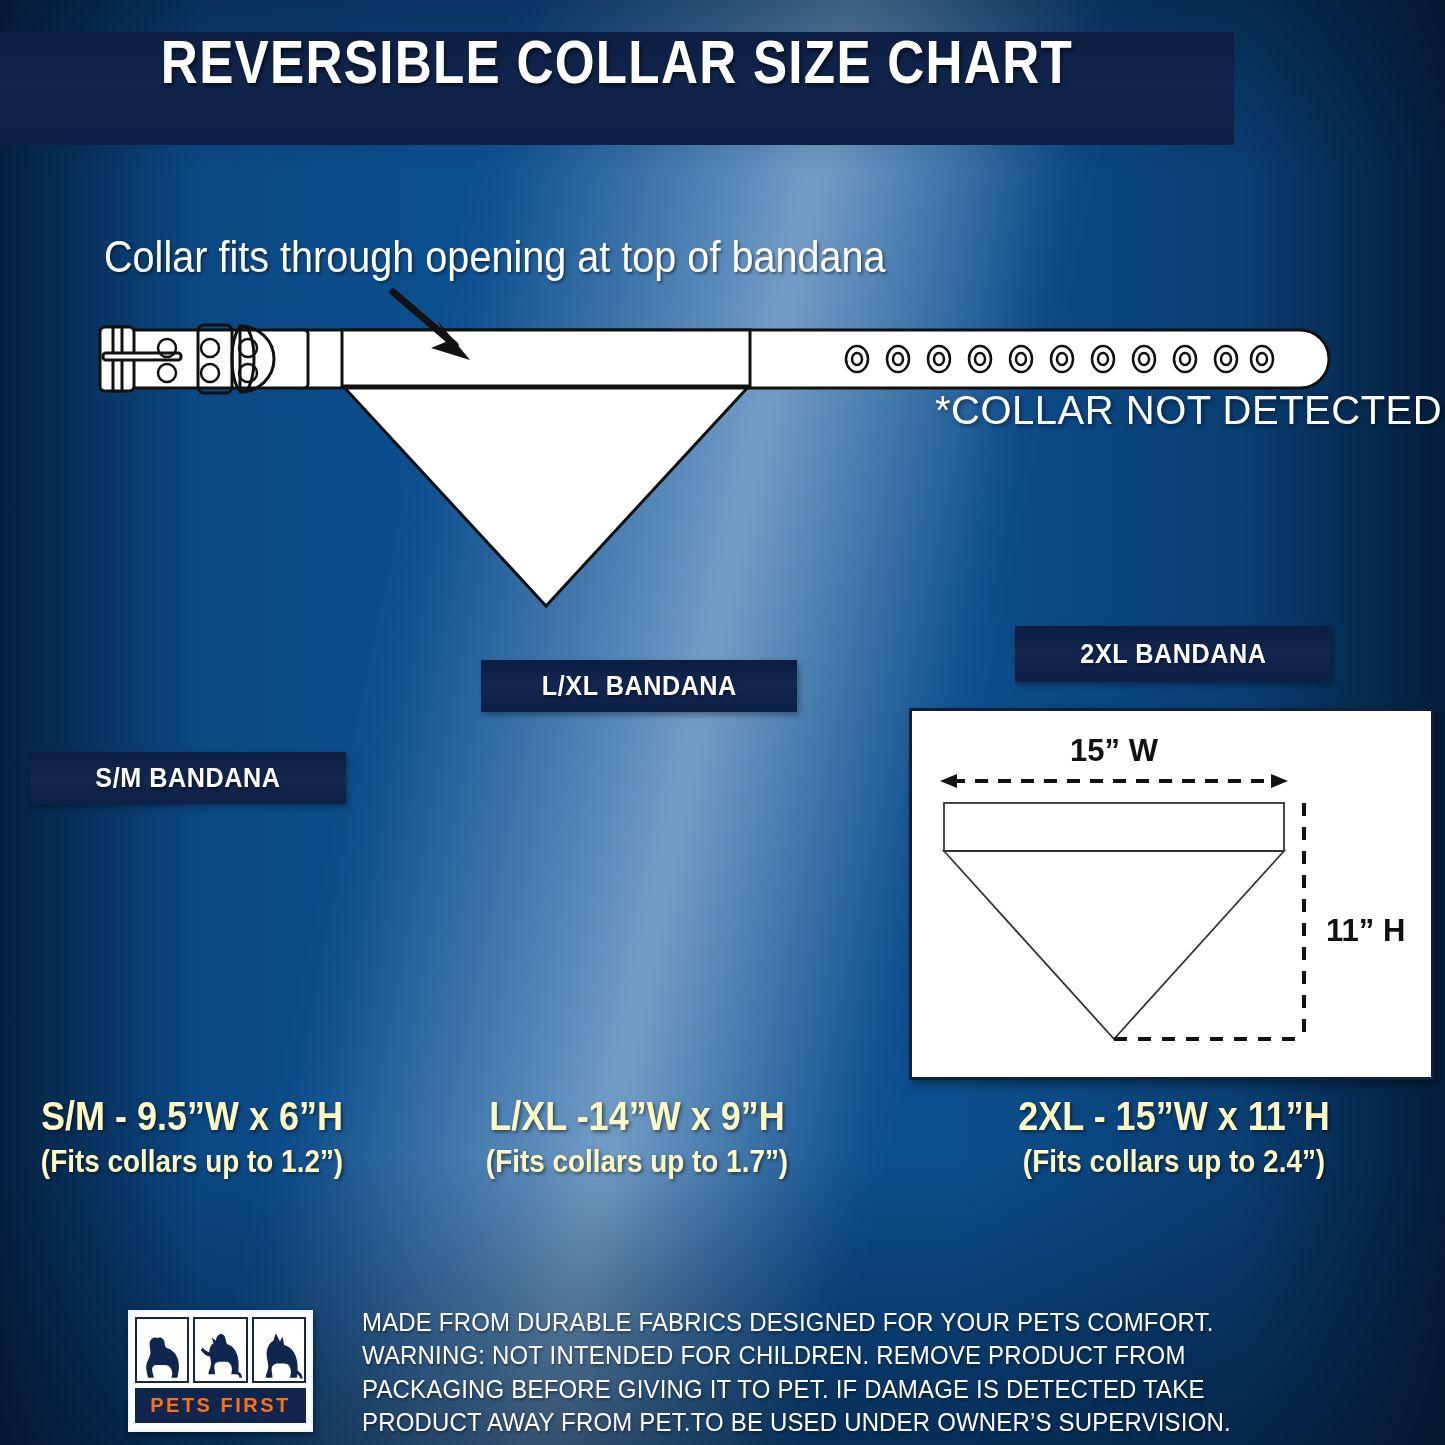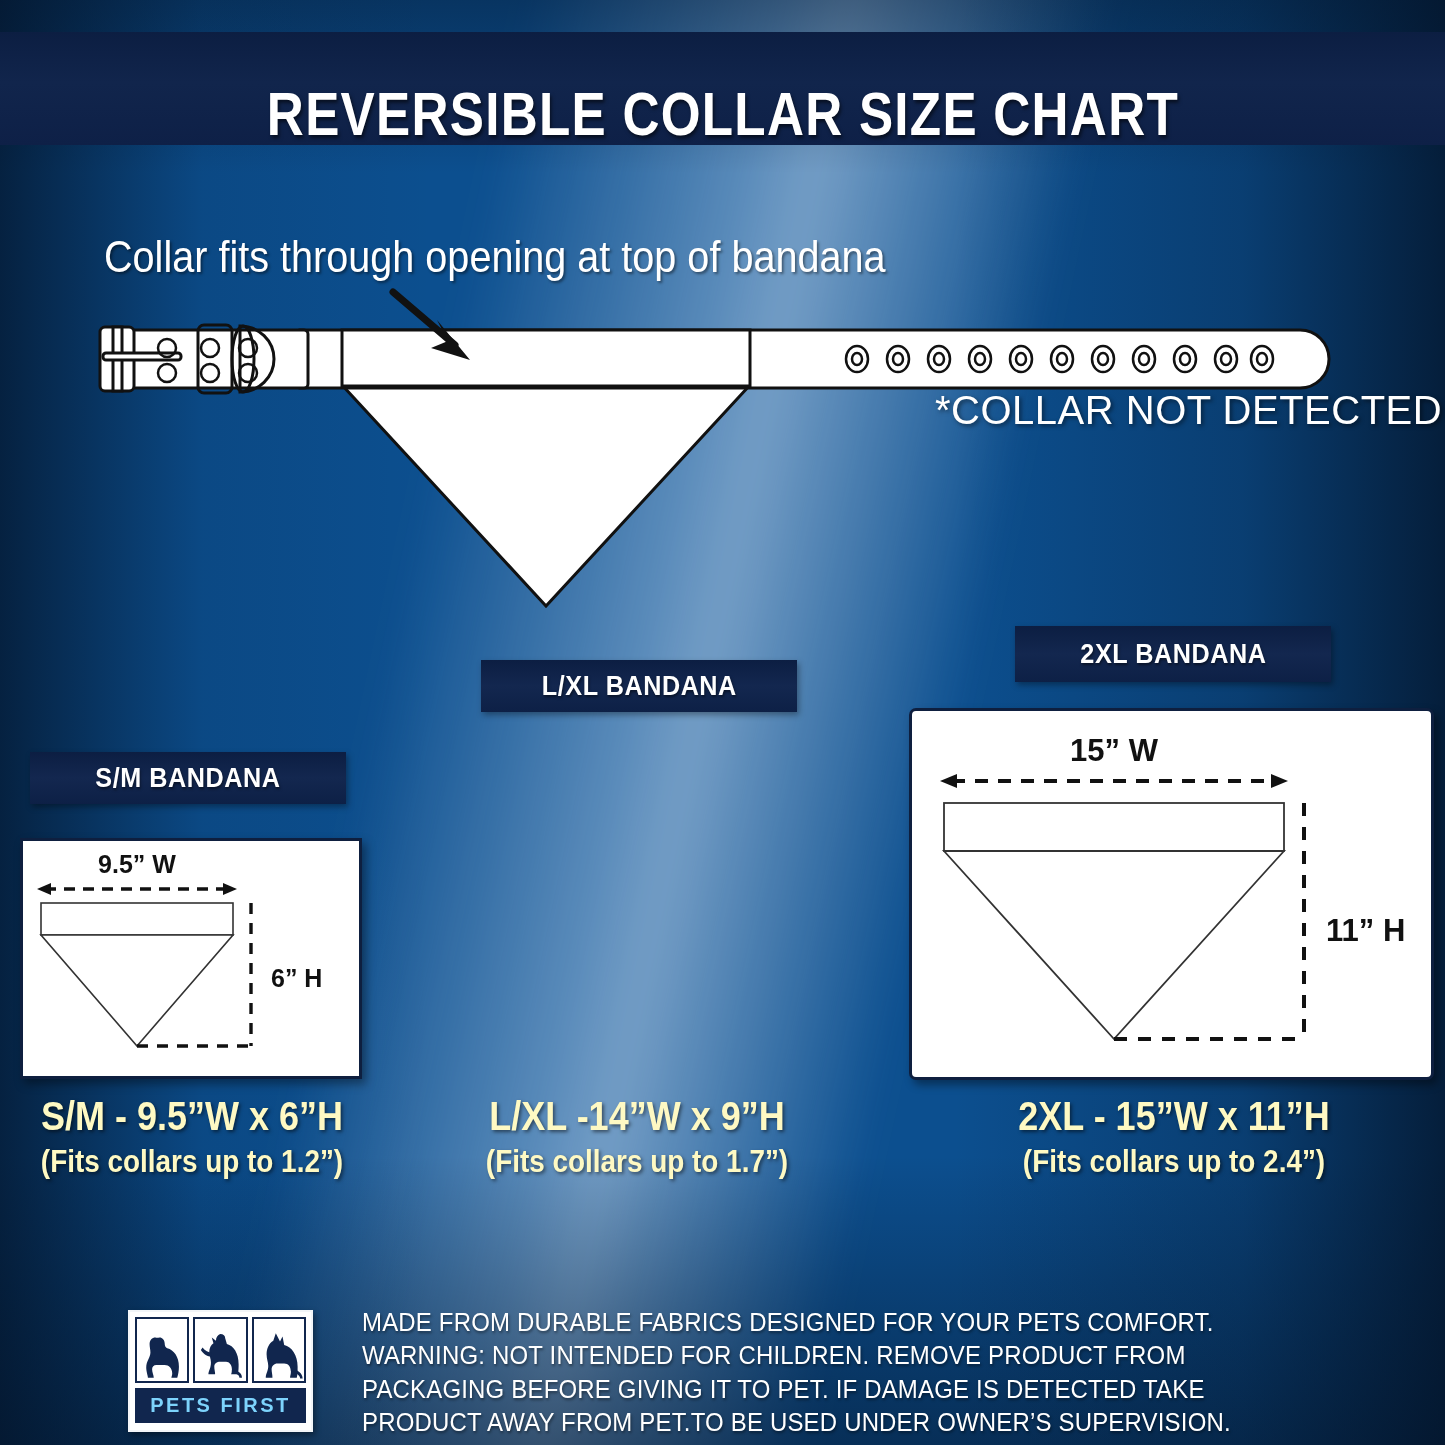--- a/index.html
+++ b/index.html
@@ -29,23 +29,23 @@
   }
   .bg-vign{
     position:absolute;inset:0;
     background:
       linear-gradient(90deg, rgba(3,18,38,.75) 0%, rgba(3,18,38,.10) 14%, rgba(0,0,0,0) 30%, rgba(0,0,0,0) 66%, rgba(3,18,38,.28) 86%, rgba(3,18,38,.80) 100%),
       linear-gradient(180deg, rgba(3,20,42,.45) 0%, rgba(0,0,0,0) 12%, rgba(0,0,0,0) 80%, rgba(3,20,42,.55) 100%);
   }
 
   
   .header-bar{
-    position:absolute;left:0;top:32px;width:1445px;height:113px;
+    position:absolute;left:0;top:32px;width:1234px;height:113px;
     background:linear-gradient(180deg,#0c1e42 0%, #11254c 45%, #0e2047 100%);
-    display:flex;align-items:flex-end;justify-content:center;
+    display:flex;align-items:flex-start;justify-content:center;
   }
   .header-title{
     color:#fff;font-size:61px;line-height:1;
     font-weight:bold;letter-spacing:1.5px;
     transform:scaleX(.84);
     text-shadow:2px 3px 4px rgba(0,0,0,.55);
     white-space:nowrap;
   }
 
   
@@ -108,21 +108,21 @@
   }
   .logo-inner{position:relative;width:100%;height:100%;}
   .logo-dogs{display:flex;gap:4px;height:66px;}
   .logo-dog{
     flex:1;border:2px solid #11264e;position:relative;overflow:hidden;background:#fff;
   }
   .logo-dog svg{position:absolute;left:0;bottom:0;width:100%;height:100%;}
   .logo-name{
     margin-top:5px;height:35px;background:#11264e;
     display:flex;align-items:center;justify-content:center;
-    color:#7dd3fc;font-weight:bold;font-size:20px;letter-spacing:2.5px;
+    color:#f97316;font-weight:bold;font-size:20px;letter-spacing:2.5px;
   }
   .footer-text{
     position:absolute;left:362px;top:1306px;width:1000px;
     color:#fff;font-size:25.5px;line-height:1.31;font-weight:normal;
     letter-spacing:.2px;
     text-shadow:1px 2px 3px rgba(0,0,0,.45);
   }
   .footer-text div{transform:scaleX(.94);transform-origin:0 50%;white-space:nowrap;}
 </style>
 </head>
@@ -226,46 +226,29 @@
 
     <g>
       <line x1="393" y1="292" x2="455" y2="345" stroke="#111111" stroke-width="7" stroke-linecap="round"></line>
       <path d="M470,360 L431,348 L448,341 L437,320 Z" fill="#111111"></path>
     </g>
   </svg>
 
   <div class="panel-label" style="left:30px;top:752px;width:316px;height:52px;font-size:28px;">
     <span>S/M BANDANA</span>
   </div>
-  <div class="panel-card" style="left:20px;top:838px;width:336px;height:235px;">
-    <svg class="card-svg" viewBox="0 0 336 235" preserveAspectRatio="none">
-      <rect x="18" y="62" width="192" height="32" fill="#fff" stroke="#333" stroke-width="1.6"></rect>
-      <polygon points="18,94 210,94 114,205" fill="#fff" stroke="#333" stroke-width="1.6"></polygon>
-      <g stroke="#111" stroke-width="3.4" fill="none">
-        <line x1="22" y1="48" x2="206" y2="48" stroke-dasharray="11 8"></line>
-        <path d="M14,48 L28,42 L28,54 Z" fill="#111" stroke="none"></path>
-        <path d="M214,48 L200,42 L200,54 Z" fill="#111" stroke="none"></path>
-      </g>
-      <g stroke="#111" stroke-width="3.4" fill="none">
-        <line x1="228" y1="62" x2="228" y2="205" stroke-dasharray="11 9"></line>
-        <line x1="114" y1="205" x2="226" y2="205" stroke-dasharray="11 9"></line>
-      </g>
-      <text x="114" y="32" text-anchor="middle" font-family="Liberation Sans, sans-serif" font-size="25" font-weight="bold" fill="#111">9.5” W</text>
-      <text x="248" y="146" font-family="Liberation Sans, sans-serif" font-size="25" font-weight="bold" fill="#111">6” H</text>
-    </svg>
-  </div>
 
   <div class="panel-label" style="left:481px;top:660px;width:316px;height:52px;font-size:28px;">
     <span>L/XL BANDANA</span>
   </div>
 
   <div class="panel-label" style="left:1015px;top:626px;width:316px;height:56px;font-size:28px;">
     <span>2XL BANDANA</span>
   </div>
-  <div class="panel-card" style="left:909px;top:708px;width:519px;height:366px;border-radius:7px;">
+  <div class="panel-card" style="left:909px;top:708px;width:519px;height:366px;">
     <svg class="card-svg" viewBox="0 0 519 366" preserveAspectRatio="none">
       <rect x="32" y="92" width="340" height="48" fill="#fff" stroke="#333" stroke-width="1.8"></rect>
       <polygon points="32,140 372,140 202,328" fill="#fff" stroke="#333" stroke-width="1.8"></polygon>
       <g stroke="#111" stroke-width="4" fill="none">
         <line x1="40" y1="70" x2="364" y2="70" stroke-dasharray="13 10"></line>
         <path d="M28,70 L45,63 L45,77 Z" fill="#111" stroke="none"></path>
         <path d="M376,70 L359,63 L359,77 Z" fill="#111" stroke="none"></path>
       </g>
       <g stroke="#111" stroke-width="4" fill="none">
         <line x1="392" y1="92" x2="392" y2="328" stroke-dasharray="13 11"></line>

